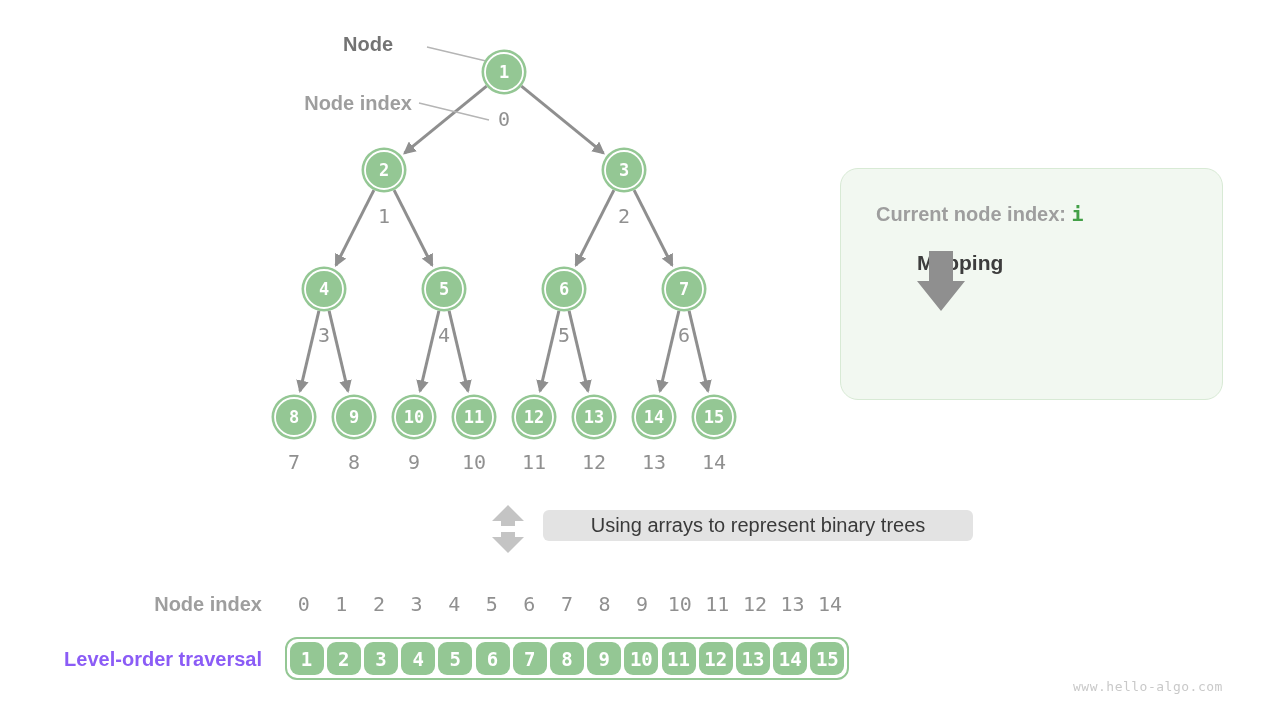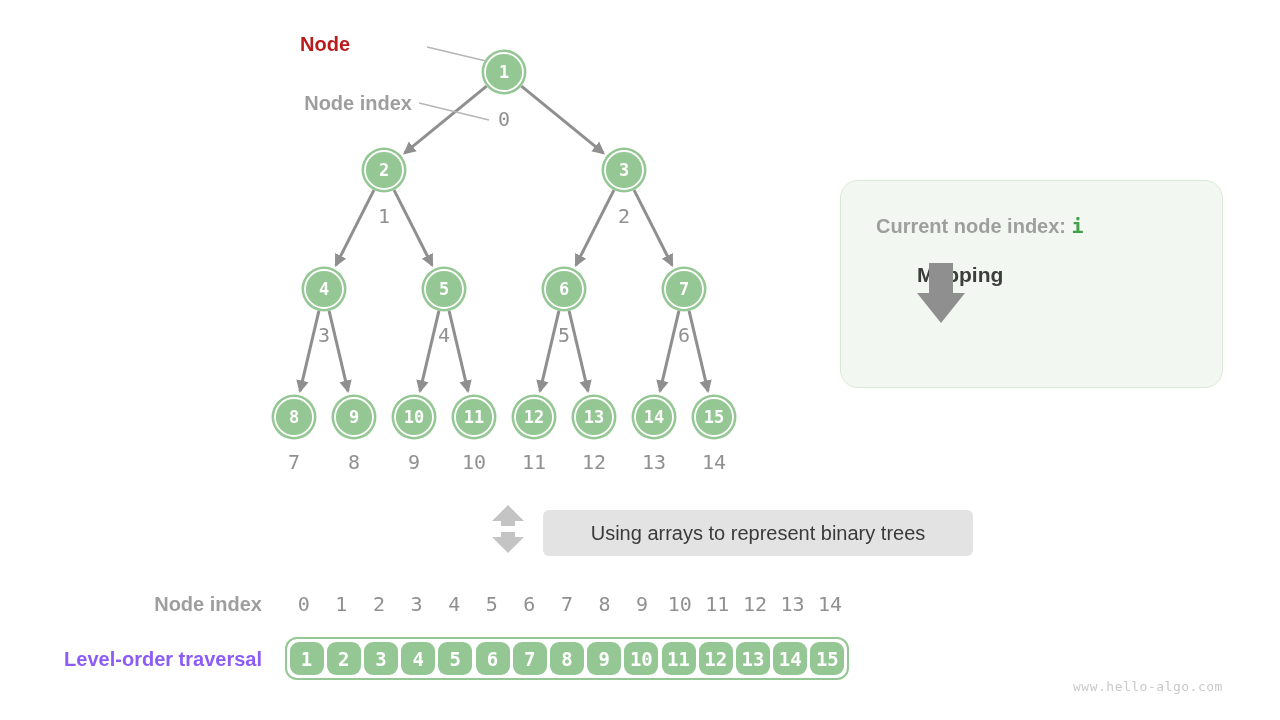--- a/index.html
+++ b/index.html
@@ -11,35 +11,35 @@
   .tree-svg .edge{stroke:#8f8f8f;stroke-width:3;fill:none;}
   .tree-svg .pointer{stroke:#b5b5b5;stroke-width:1.3;fill:none;}
   .tree-svg circle.outer{fill:#94c794;}
   .tree-svg circle.ring{fill:none;stroke:#ffffff;stroke-width:1.8;}
   .tree-svg text.nval{fill:#ffffff;font-family:"DejaVu Sans Mono",monospace;font-weight:bold;
                       font-size:17px;text-anchor:middle;dominant-baseline:central;}
   .tree-svg text.nidx{fill:#909090;font-family:"DejaVu Sans Mono",monospace;
                       font-size:20px;text-anchor:middle;dominant-baseline:central;}
 
   .float-label{position:absolute;font-weight:bold;font-size:20px;}
-  .label-node{left:300px;top:33px;width:120px;text-align:left;color:#b91c1c;}
+  .label-node{left:308px;top:33px;width:120px;text-align:center;color:#737373;}
   .label-node-index{left:250px;top:92px;width:162px;text-align:right;color:#9e9e9e;}
 
-  .panel{position:absolute;left:840px;top:180px;width:383px;height:208px;box-sizing:border-box;
+  .panel{position:absolute;left:840px;top:168px;width:383px;height:232px;box-sizing:border-box;
          background:#f2f8f1;border:1.5px solid #d8ead5;border-radius:18px;text-decoration:underline;}
   .panel .pline{position:absolute;left:35px;white-space:nowrap;font-size:20px;font-weight:bold;color:#9e9e9e;}
   .panel .code{font-family:"DejaVu Sans Mono",monospace;color:#43a047;font-weight:bold;font-size:20px;}
   .panel .l1{top:33px;}
   .panel .l3{top:184px;}
   .panel .l4{top:221px;}
   .panel .mid{position:absolute;left:76px;top:82px;display:flex;align-items:center;gap:34px;}
   .panel .mapping{font-size:21px;font-weight:bold;color:#3d3d3d;}
 
   .caption-arrow{position:absolute;left:492px;top:505px;}
-  .caption-box{position:absolute;left:543px;top:510px;width:430px;height:46px;background:#e3e3e3;
+  .caption-box{position:absolute;left:543px;top:510px;width:430px;height:31px;background:#e3e3e3;
                border-radius:6px;display:flex;align-items:center;justify-content:center;
                font-size:20px;color:#3a3a3a;}
 
   .b-label{position:absolute;left:30px;width:232px;text-align:right;font-weight:bold;font-size:20px;}
   .bi-label{top:593px;color:#9e9e9e;}
   .bt-label{top:648px;color:#8b5cf6;}
   .bi-row{position:absolute;left:285px;top:592px;width:564px;display:flex;}
   .bi-row span{width:37.6px;text-align:center;font-family:"DejaVu Sans Mono",monospace;
                font-size:20px;color:#909090;}
   .array-box{position:absolute;left:285px;top:637px;width:564px;height:43px;box-sizing:border-box;

